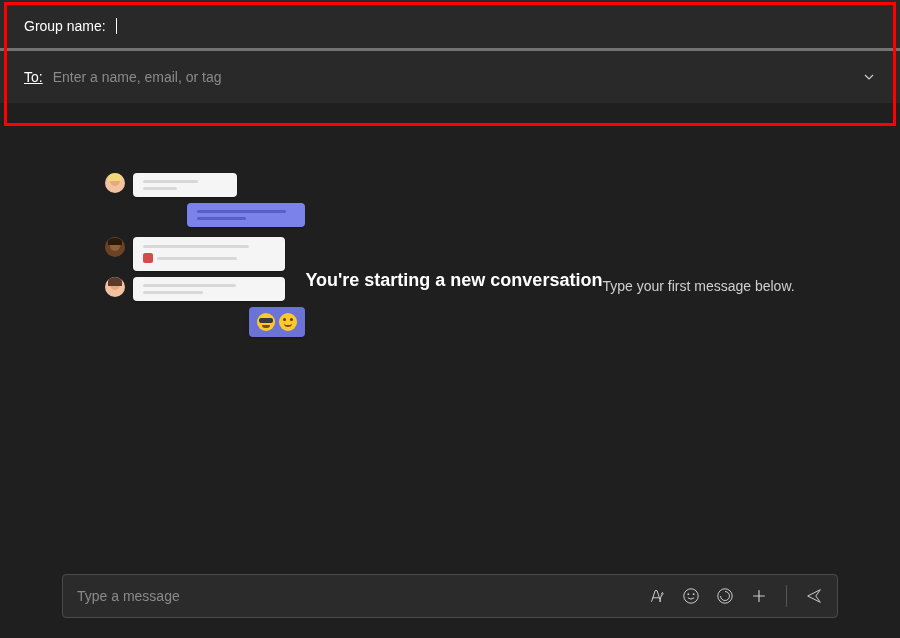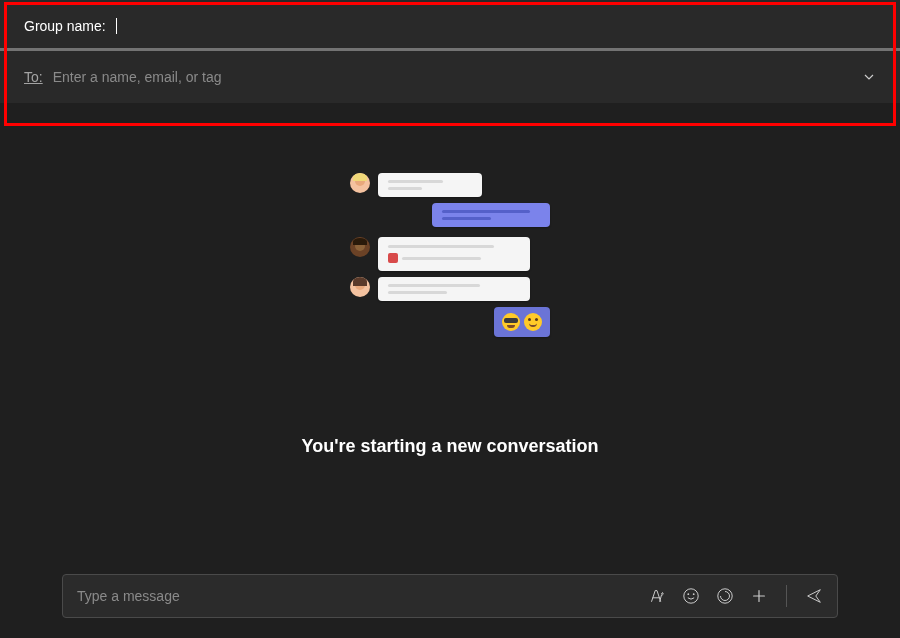--- a/index.html
+++ b/index.html
@@ -64,21 +64,21 @@
     }
 
     .to-row {
       display: flex;
       align-items: center;
       padding: 18px 24px;
       gap: 10px;
     }
 
     .to-label {
-      color: #a3a3a3;
+      color: #ffffff;
       font-size: 14px;
       text-decoration: underline;
     }
 
     .to-input {
       flex: 1;
       background: transparent;
       border: none;
       outline: none;
       color: #fde047;
@@ -91,25 +91,24 @@
 
     .chevron-down {
       color: #cccccc;
       display: flex;
       align-items: center;
       cursor: pointer;
     }
 
     .main-content {
       display: flex;
-      flex-direction: column;
+      flex-direction: row;
       align-items: center;
       justify-content: center;
       padding-top: 70px;
-      gap: 37px;
     }
 
     .illustration {
       width: 200px;
       position: relative;
       margin-bottom: 56px;
     }
 
     .chat-bubble-row {
       display: flex;
@@ -379,20 +378,21 @@
     <div class="chat-bubble-row" style="justify-content:flex-end">
       <div class="bubble bubble-emoji">
         <span class="emoji-face emoji-sunglass"></span>
         <span class="emoji-face emoji-smile"></span>
       </div>
     </div>
 
   </div>
 
   <div class="headline">You're starting a new conversation</div>
+  <div class="subtext">Type your first message below.</div>
 </div>
 
 <div class="composer">
   <input class="composer-input" type="text" placeholder="Type a message" style="">
   <div class="composer-icons">
     <span class="composer-icon">
       <svg width="18" height="18" viewBox="0 0 20 20">
           <path d="M4 16 L8 4 L10 4 L14 16 M5.5 12 L12.5 12 M15 9 L13 16 M16 6.5 a1 1 0 1 0 0.001 0" stroke="currentColor" stroke-width="1.1" fill="none" stroke-linecap="round"></path>
         </svg>
     </span>

